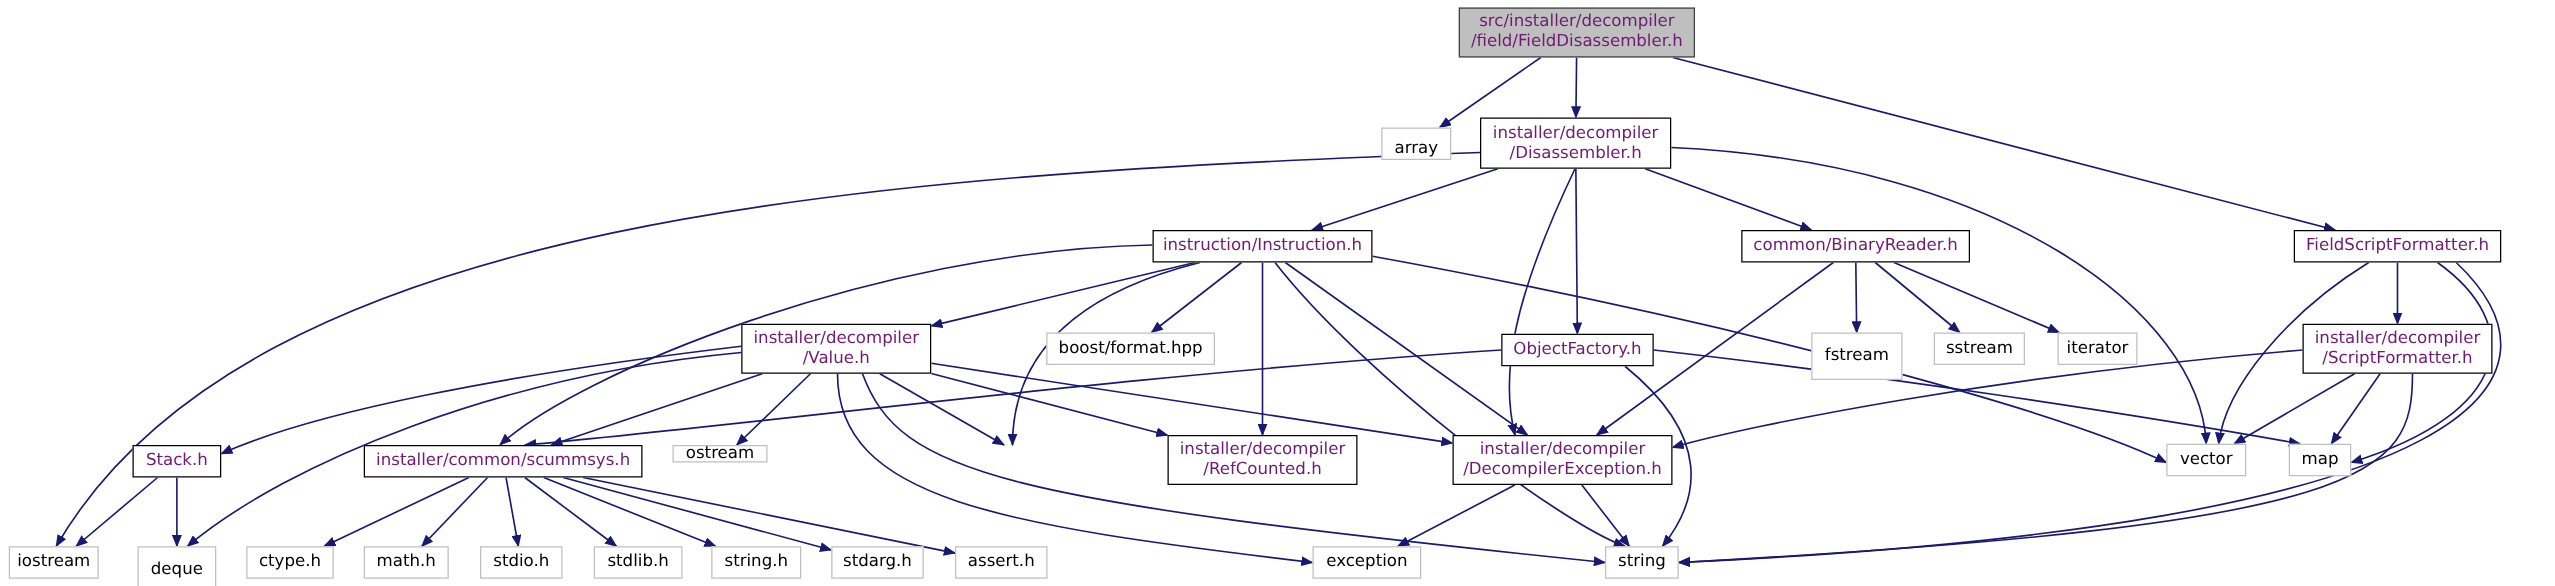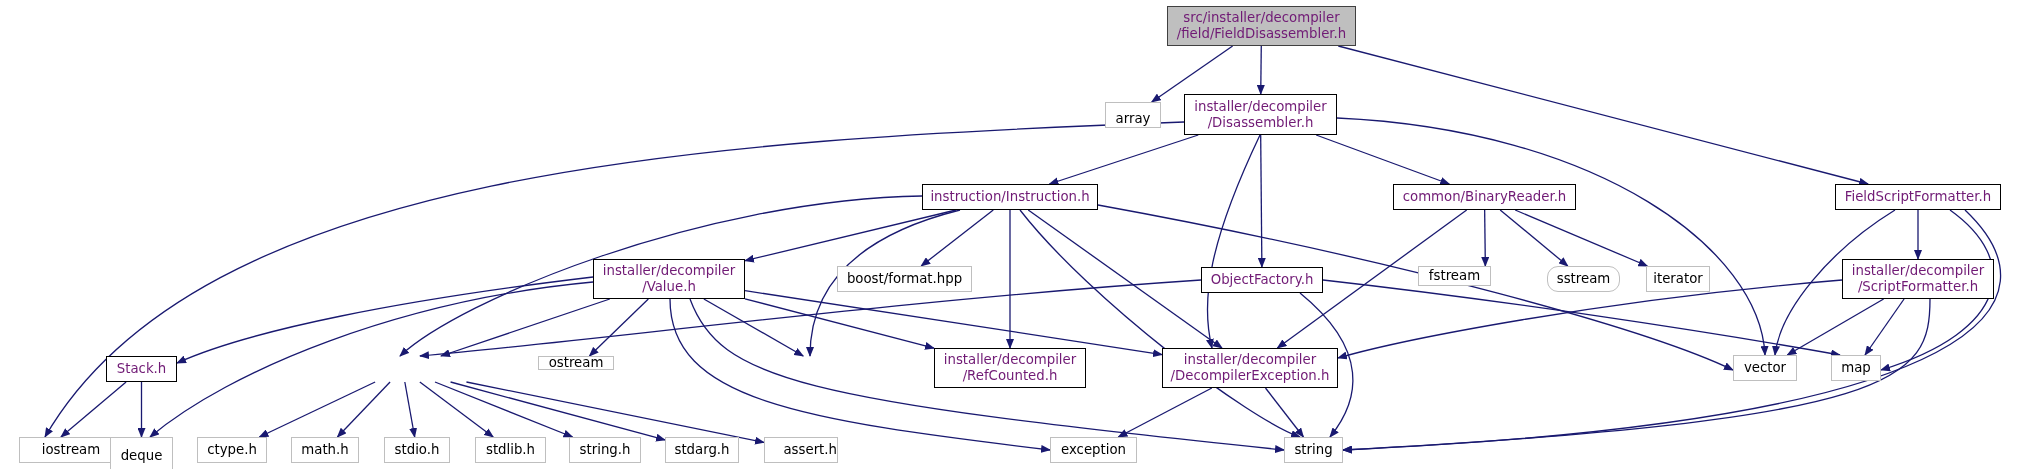--- a/index.html
+++ b/index.html
@@ -83,37 +83,38 @@
     <div class="node ext" style="left: 1105px; top: 102px; width: 56px; height: 26px; align-items: flex-end;"><span>array</span></div>
     <div class="node doc" style="left: 1184px; top: 94px; width: 153px; height: 41px;"><span>installer/decompiler
 /Disassembler.h</span></div>
     <div class="node doc" style="left: 922px; top: 184px; width: 176px; height: 26px;"><span>instruction/Instruction.h</span></div>
     <div class="node doc" style="left: 1393px; top: 184px; width: 183px; height: 26px;"><span>common/BinaryReader.h</span></div>
     <div class="node doc" style="left: 1835px; top: 184px; width: 166px; height: 26px;"><span>FieldScriptFormatter.h</span></div>
     <div class="node doc" style="left: 593px; top: 259px; width: 152px; height: 40px;"><span>installer/decompiler
 /Value.h</span></div>
     <div class="node ext" style="left: 837px; top: 266px; width: 135px; height: 26px;"><span>boost/format.hpp</span></div>
     <div class="node doc" style="left: 1201px; top: 267px; width: 122px; height: 26px;"><span>ObjectFactory.h</span></div>
-    <div class="node ext" style="left: 1418px; top: 266px; width: 73px; height: 20px;"><span>fstream</span></div>
-    <div class="node ext" style="left: 1547px; top: 266px; width: 73px; height: 26px; border-radius: 11px;"><span>sstream</span></div>
+    <div class="node ext" style="left: 1449px; top: 266px; width: 73px; height: 38px;"><span>fstream</span></div>
+    <div class="node ext" style="left: 1547px; top: 266px; width: 73px; height: 26px;"><span>sstream</span></div>
     <div class="node ext" style="left: 1646px; top: 266px; width: 64px; height: 26px;"><span>iterator</span></div>
     <div class="node doc" style="left: 1842px; top: 259px; width: 152px; height: 40px;"><span>installer/decompiler
 /ScriptFormatter.h</span></div>
     <div class="node doc" style="left: 106px; top: 356px; width: 71px; height: 26px;"><span>Stack.h</span></div>
+    <div class="node doc" style="left: 291px; top: 356px; width: 223px; height: 26px;"><span>installer/common/scummsys.h</span></div>
     <div class="node ext" style="left: 538px; top: 356px; width: 76px; height: 14px;"><span>ostream</span></div>
     <div class="node doc" style="left: 934px; top: 348px; width: 152px; height: 40px;"><span>installer/decompiler
 /RefCounted.h</span></div>
     <div class="node doc" style="left: 1162px; top: 348px; width: 176px; height: 40px;"><span>installer/decompiler
 /DecompilerException.h</span></div>
     <div class="node ext" style="left: 1733px; top: 355px; width: 64px; height: 26px;"><span>vector</span></div>
     <div class="node ext" style="left: 1831px; top: 355px; width: 50px; height: 26px;"><span>map</span></div>
-    <div class="node ext" style="left: 19px; top: 437px; width: 104px; height: 26px;"><span>iostream</span></div>
+    <div class="node ext" style="left: 7px; top: 437px; width: 72px; height: 26px;"><span>iostream</span></div>
     <div class="node ext" style="left: 110px; top: 437px; width: 63px; height: 38px;"><span>deque</span></div>
     <div class="node ext" style="left: 197px; top: 437px; width: 70px; height: 26px;"><span>ctype.h</span></div>
     <div class="node ext" style="left: 291px; top: 437px; width: 68px; height: 26px;"><span>math.h</span></div>
     <div class="node ext" style="left: 384px; top: 437px; width: 66px; height: 26px;"><span>stdio.h</span></div>
     <div class="node ext" style="left: 475px; top: 437px; width: 71px; height: 26px;"><span>stdlib.h</span></div>
     <div class="node ext" style="left: 569px; top: 437px; width: 72px; height: 26px;"><span>string.h</span></div>
     <div class="node ext" style="left: 665px; top: 437px; width: 74px; height: 26px;"><span>stdarg.h</span></div>
-    <div class="node ext" style="left: 764px; top: 437px; width: 74px; height: 26px; justify-content: flex-end;"><span>assert.h</span></div>
+    <div class="node ext" style="left: 764px; top: 437px; width: 74px; height: 26px;"><span>assert.h</span></div>
     <div class="node ext" style="left: 1050px; top: 437px; width: 87px; height: 26px;"><span>exception</span></div>
     <div class="node ext" style="left: 1284px; top: 437px; width: 59px; height: 26px;"><span>string</span></div>
   </div>
 
 </body></html>

